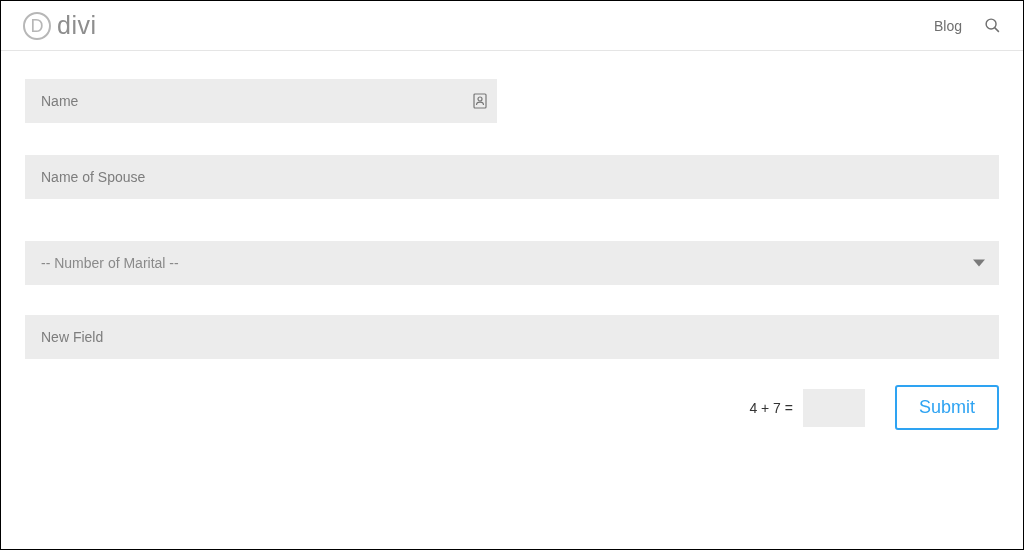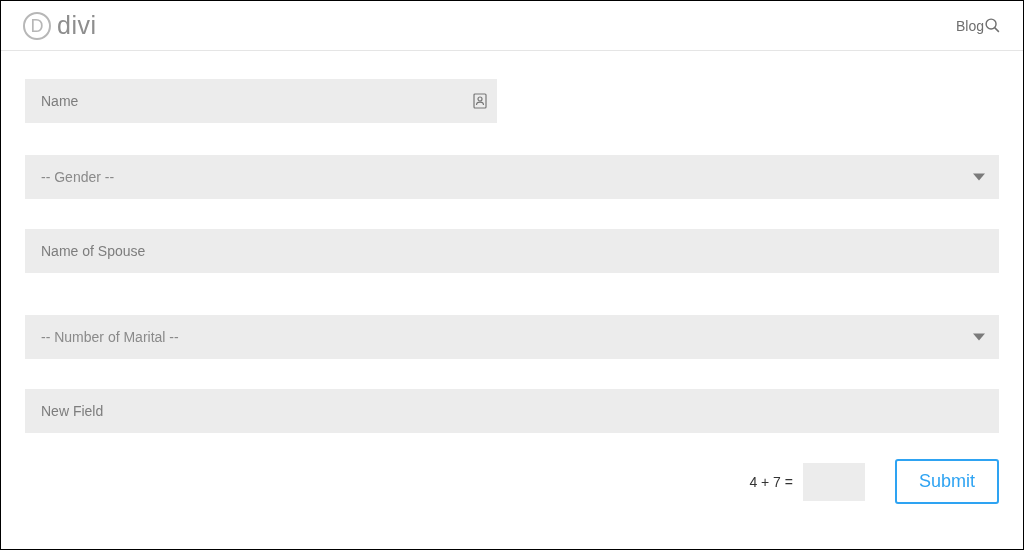--- a/index.html
+++ b/index.html
@@ -13,21 +13,21 @@
     justify-content: space-between;
     padding: 0 22px;
   }
   .logo-wrap { display: flex; align-items: center; gap: 6px; }
   .logo-circle {
     width: 28px; height: 28px; border-radius: 50%;
     border: 2px solid #b7b7b7; display: flex; align-items: center; justify-content: center;
     color: #b7b7b7; font-weight: 500; font-size: 18px; line-height: 1;
   }
   .logo-text { color: #8e8e8e; font-size: 25px; font-weight: 400; letter-spacing: 0.5px; }
-  .header-right { display: flex; align-items: center; }
+  .header-right { display: flex; align-items: center; gap: 22px; }
   .nav-link { color: #6f6f6f; font-size: 14px; }
   .search-icon svg { width: 17px; height: 17px; display: block; }
 
   .content { padding: 28px 24px 0 24px; }
 
   .field-input {
     background: #ececec;
     border: none;
     height: 44px;
     width: 100%;
@@ -121,24 +121,20 @@
       <input class="field-input" type="text" placeholder="Name" style="">
       <span class="contact-card-icon">
         <svg viewBox="0 0 14 16" fill="none" stroke="#777" stroke-width="1.2">
           <rect x="1" y="1" width="12" height="14" rx="1"></rect>
           <circle cx="7" cy="6" r="2"></circle>
           <path d="M3.5 12 C3.5 10 5 9.2 7 9.2 C9 9.2 10.5 10 10.5 12"></path>
         </svg>
       </span>
     </div>
 
-    <div class="select-row">
-      <div class="select-display">-- Gender --</div>
-      <div class="select-caret"></div>
-    </div>
 
 
     <div class="row-full">
       <input class="field-input" type="text" placeholder="Name of Spouse" style="">
     </div>
 
     <div class="select-row">
       <div class="select-display">-- Number of Marital --</div>
       <div class="select-caret"></div>
     </div>

